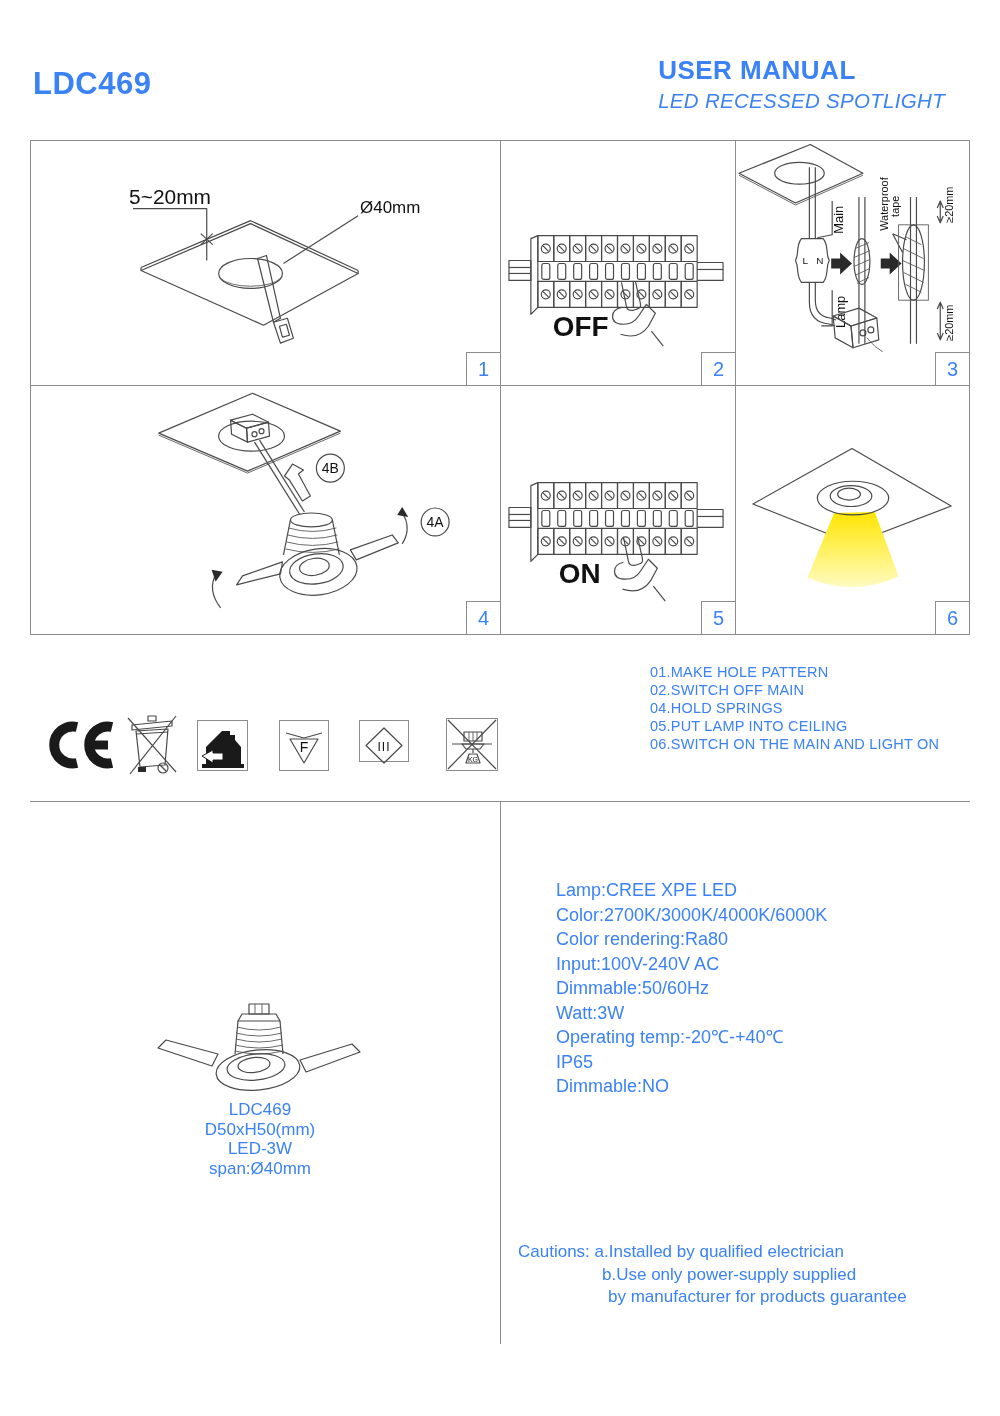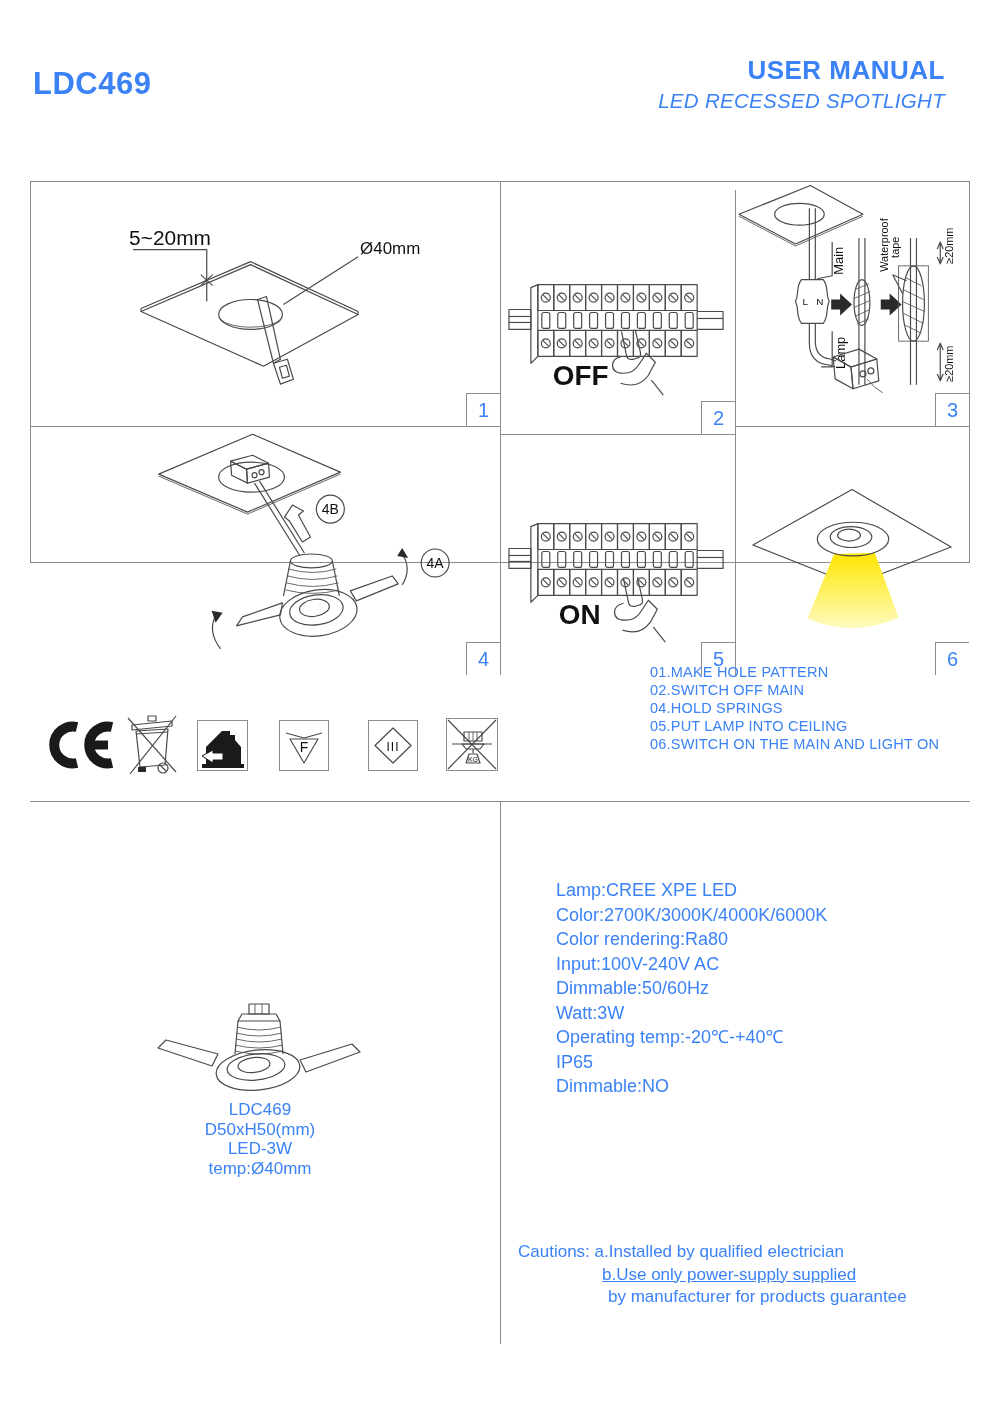--- a/index.html
+++ b/index.html
@@ -1,29 +1,29 @@
 <!DOCTYPE html>
 <html><head>
 <meta charset="utf-8">
 <style>
   html,body{margin:0;padding:0;background:#ffffff;}
   .page{position:relative;width:1000px;height:1416px;background:#ffffff;overflow:hidden;
         font-family:"Liberation Sans",sans-serif;color:#3b82f6;}
   .abs{position:absolute;}
   
   .model-title{left:33px;top:66px;font-size:31px;font-weight:bold;letter-spacing:0.5px;}
-  .hdr-right{right:55px;top:55px;text-align:right;}
+  .hdr-right{right:55px;top:55px;}
   .hdr-title{font-size:26px;font-weight:bold;letter-spacing:0.5px;}
   .hdr-sub{font-size:20.5px;margin-top:3px;letter-spacing:0.3px;font-style:italic;}
   
-  .grid{left:30px;top:140px;width:940px;height:382px;border:1px solid #8c8c8c;box-sizing:border-box;margin-top:41px;}
+  .grid{left:30px;top:140px;width:940px;height:495px;border:1px solid #8c8c8c;box-sizing:border-box;}
   .cell{position:absolute;box-sizing:border-box;}
   .cell svg{position:absolute;left:0;top:0;width:100%;height:100%;}
   .c1{left:0;top:0;width:470px;height:245px;border-right:1px solid #8c8c8c;border-bottom:1px solid #8c8c8c;}
-  .c2{left:470px;top:8px;width:235px;height:245px;border-right:1px solid #8c8c8c;border-bottom:1px solid #8c8c8c;}
+  .c2{left:470px;top:0;width:235px;height:245px;border-right:1px solid #8c8c8c;border-bottom:1px solid #8c8c8c;}
   .c3{left:705px;top:0;width:233px;height:245px;border-bottom:1px solid #8c8c8c;}
   .c4{left:0;top:245px;width:470px;height:248px;border-right:1px solid #8c8c8c;}
   .c5{left:470px;top:245px;width:235px;height:248px;border-right:1px solid #8c8c8c;}
   .c6{left:705px;top:245px;width:233px;height:248px;}
   .numbox{position:absolute;right:0;bottom:0;width:33px;height:32px;border-left:1px solid #8c8c8c;
           border-top:1px solid #8c8c8c;background:#fff;display:flex;align-items:center;justify-content:center;
           font-size:20px;}
   
   .ln{stroke:#4a4a4a;stroke-width:1.2;fill:none;stroke-linejoin:round;}
   .lnthin{stroke:#5a5a5a;stroke-width:0.9;fill:none;}
@@ -35,21 +35,21 @@
   .steps{left:650px;top:663px;font-size:14.5px;line-height:18px;letter-spacing:0.2px;}
   
   .hdiv{left:30px;top:801px;width:940px;height:1px;background:#8c8c8c;}
   .vdiv{left:500px;top:801px;width:1px;height:543px;background:#8c8c8c;}
   
   .prod-caption{left:140px;top:1100px;width:240px;text-align:center;font-size:17px;line-height:19.5px;}
   
   .specs{left:556px;top:878px;font-size:18px;line-height:24.5px;}
   
   .cautions{left:518px;top:1241px;font-size:17px;line-height:22.5px;}
-  .cautions .ind1{padding-left:84px;text-decoration:underline;}
+  .cautions .ind1{padding-left:84px;}
   .cautions .ind2{padding-left:90px;}
 </style>
 </head>
 <body>
 
 <div class="page">
 
   <div class="abs model-title">LDC469</div>
   <div class="abs hdr-right">
     <div class="hdr-title">USER MANUAL</div>
@@ -308,21 +308,21 @@
       <polygon points="4,35 15,29 15,32 25,32 25,39 15,39 15,42" fill="#ffffff" stroke="#1a1a1a" stroke-width="1"></polygon>
     </svg>
   </div>
   <div class="abs icon-box" style="left:279px;top:720px;width:50px;height:51px;">
     <svg width="48" height="49" viewBox="0 0 48 49">
       <polyline class="ln" points="6,12 24,17 42,12"></polyline>
       <polygon class="ln" points="10,18 38,18 24,42"></polygon>
       <text x="24" y="31" font-size="14" text-anchor="middle">F</text>
     </svg>
   </div>
-  <div class="abs icon-box" style="left:368px;top:720px;width:50px;height:51px;text-decoration:underline;">
+  <div class="abs icon-box" style="left:359px;top:720px;width:50px;height:42px;text-decoration:underline;">
     <svg width="48" height="49" viewBox="0 0 48 49">
       <polygon class="ln" points="24,7 42,24.5 24,42 6,24.5"></polygon>
       <text x="24" y="29.5" font-size="12" text-anchor="middle" letter-spacing="1">III</text>
     </svg>
   </div>
   <div class="abs icon-box" style="left:446px;top:718px;width:52px;height:53px;">
     <svg width="50" height="51" viewBox="0 0 50 51">
       <line class="ln" x1="1" y1="1" x2="49" y2="50"></line>
       <line class="ln" x1="49" y1="1" x2="1" y2="50"></line>
       <line class="ln" x1="5" y1="25" x2="45" y2="25"></line>
@@ -359,21 +359,21 @@
     <ellipse class="ln" cx="108" cy="68" rx="42" ry="20" transform="rotate(-6 108 68)"></ellipse>
     <ellipse class="ln" cx="106" cy="65" rx="29" ry="13" transform="rotate(-6 106 65)"></ellipse>
     <ellipse class="ln" cx="104" cy="63" rx="16" ry="7.5" transform="rotate(-6 104 63)"></ellipse>
     <polygon class="ln" points="68,52 16,38 8,46 62,64"></polygon>
     <polygon class="ln" points="150,58 202,42 210,50 156,70"></polygon>
   </svg>
   <div class="abs prod-caption">
     <div>LDC469</div>
     <div>D50xH50(mm)</div>
     <div>LED-3W</div>
-    <div>temp:Ø40mm</div>
+    <div>span:Ø40mm</div>
   </div>
 
   <div class="abs specs">
     <div>Lamp:CREE XPE LED</div>
     <div>Color:2700K/3000K/4000K/6000K</div>
     <div>Color rendering:Ra80</div>
     <div>Input:100V-240V AC</div>
     <div>Dimmable:50/60Hz</div>
     <div>Watt:3W</div>
     <div>Operating temp:-20℃-+40℃</div>

